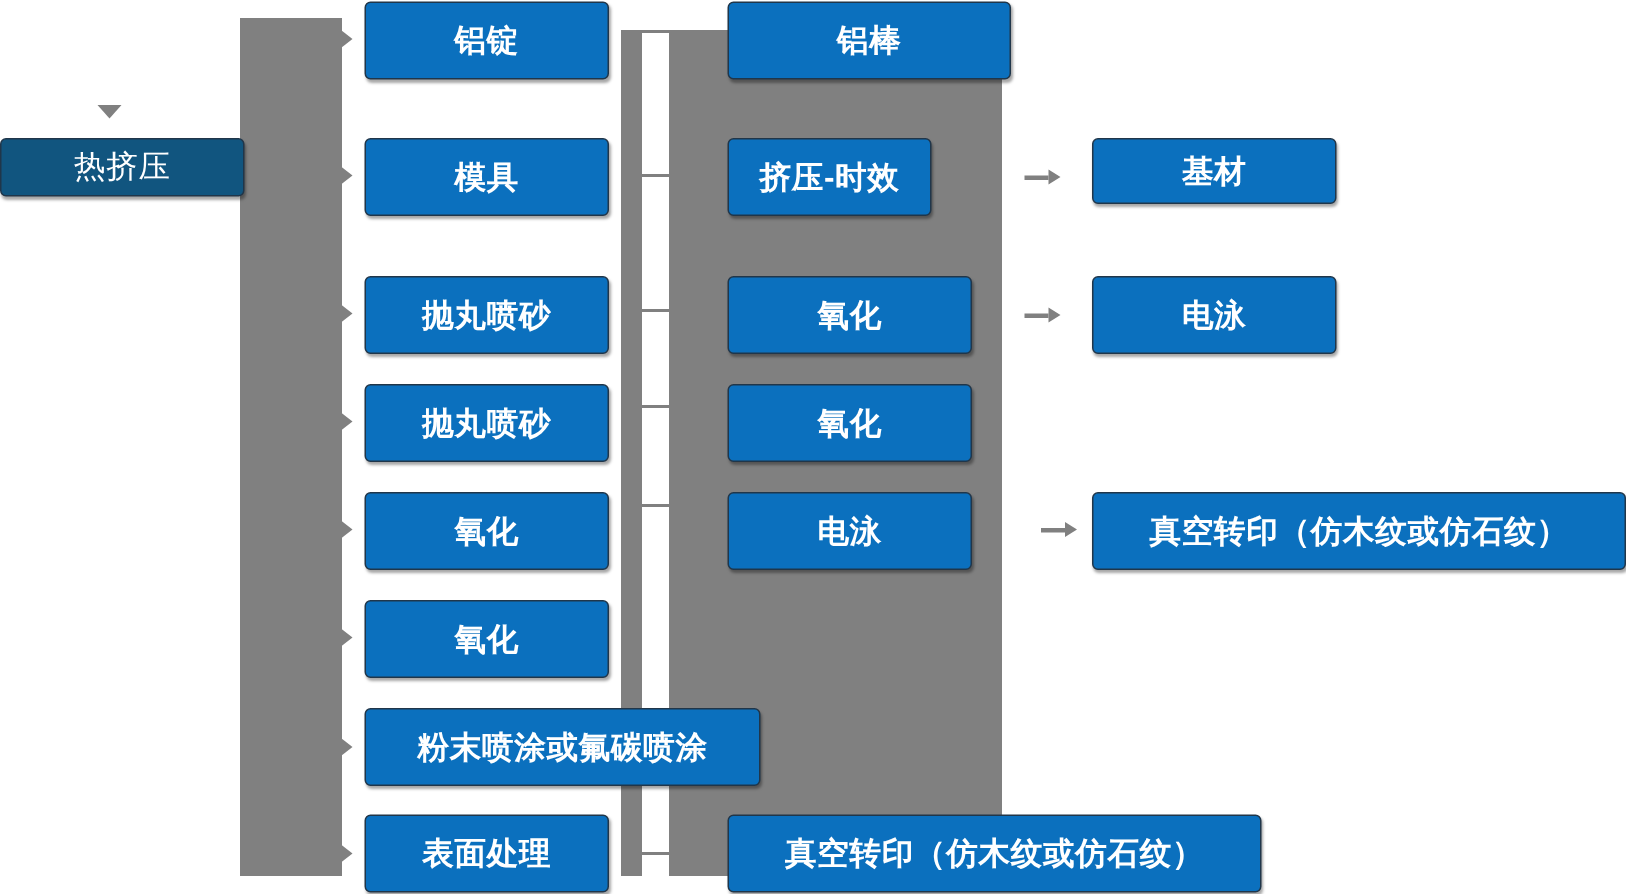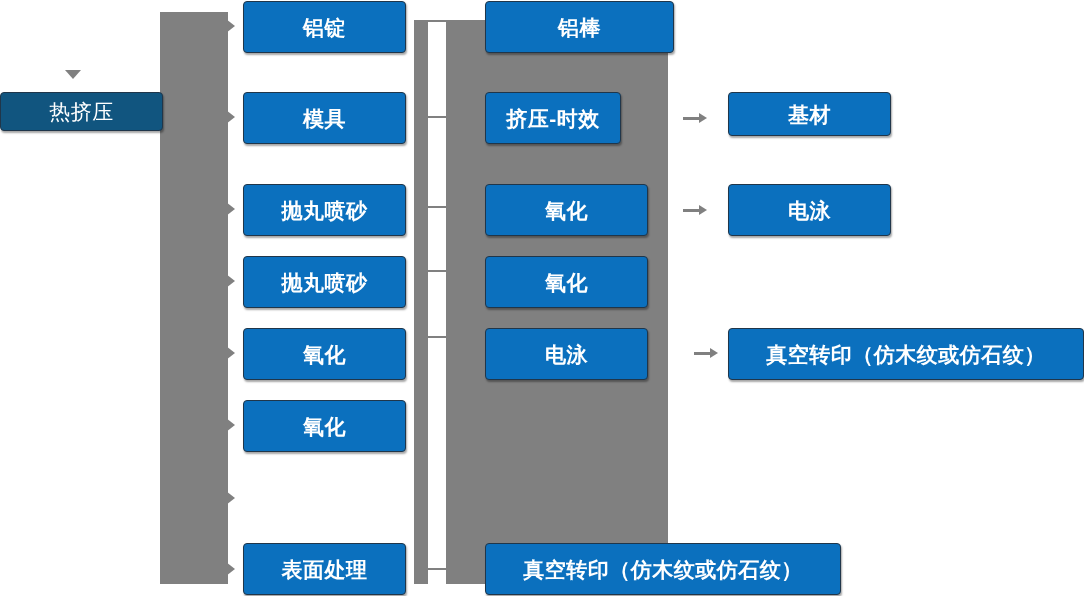--- a/index.html
+++ b/index.html
@@ -150,20 +150,23 @@
   </div>
 
   <div class="box light" style="left:243px; top:328px; width:163px; height:52px;">
     <span class="lbl">氧化</span>
   </div>
 
   <div class="box light" style="left:243px; top:400px; width:163px; height:52px;">
     <span class="lbl">氧化</span>
   </div>
 
+  <div class="box light" style="left:243px; top:472px; width:264px; height:52px;">
+    <span class="lbl">粉末喷涂或氟碳喷涂</span>
+  </div>
 
   <div class="box light" style="left:243px; top:543px; width:163px; height:52px;">
     <span class="lbl">表面处理</span>
   </div>
 
   <div class="box light" style="left:485px; top:1px; width:189px; height:52px;">
     <span class="lbl">铝棒</span>
   </div>
 
   <div class="box light" style="left:485px; top:92px; width:136px; height:52px;">

